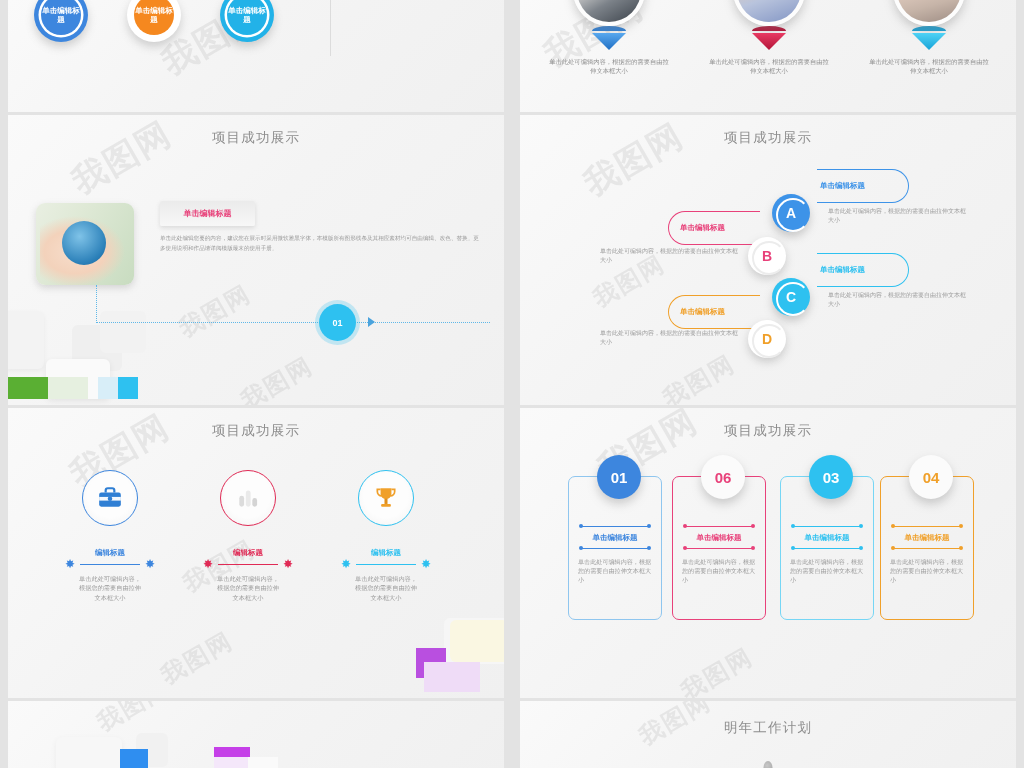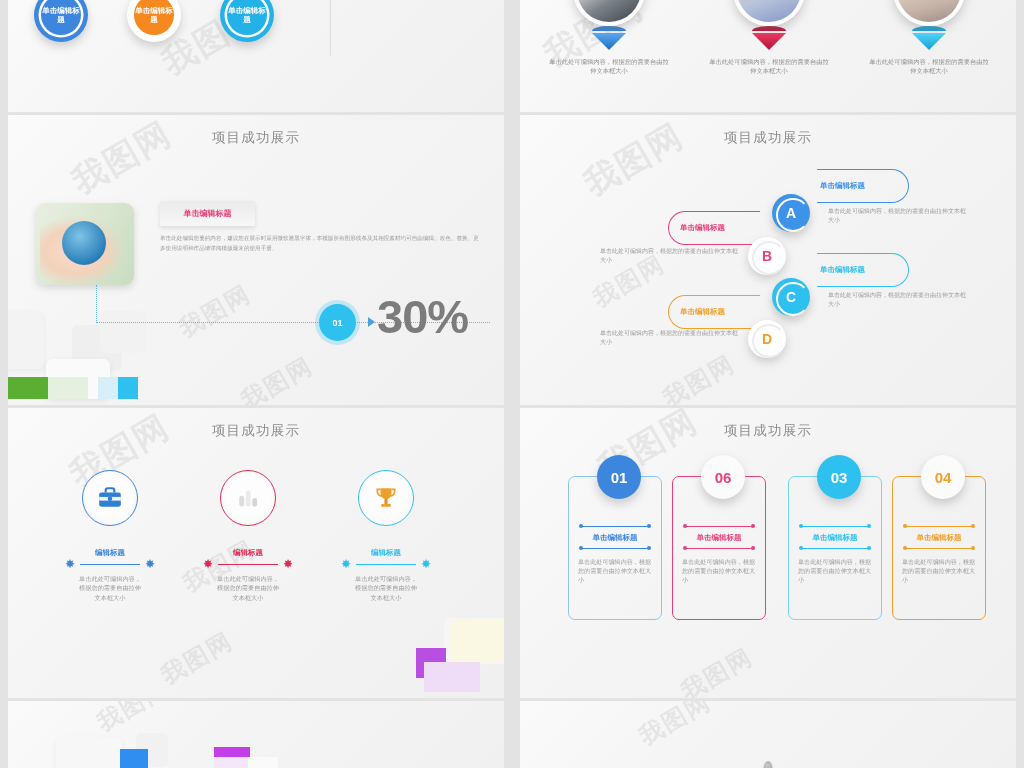--- a/index.html
+++ b/index.html
@@ -256,21 +256,20 @@
       <div style="position:absolute;left:26px;top:18px;width:44px;height:44px;border-radius:50%;background:radial-gradient(circle at 40% 35%,#7fc3e8,#2a7fb8 70%,#1d5f8f 100%);"></div>
     </div>
 
     <div class="s3-label">单击编辑标题</div>
     <div class="s3-body">单击此处编辑您要的内容，建议您在展示时采用微软雅黑字体，本模版所有图形线条及其相应素材均可自由编辑、改色、替换。更多使用说明和作品请详阅模版最末的使用手册。</div>
 
     <div class="s3-elbow"></div>
     <div class="s3-hline"></div>
     <div class="s3-01">01</div>
     <div class="s3-arrowhead"></div>
-    <div class="s3-pct">30%</div>
   </div>
 
   <div class="slide padr">
     <div class="slide-title">项目成功展示</div>
     <div class="wm" style="left:60px;top:22px;">我图网</div>
     <div class="wm sm" style="left:70px;top:150px;">我图网</div>
     <div class="wm sm" style="left:140px;top:250px;">我图网</div>
 
     <div class="cap-r" style="left:297px;top:54px;border-color:#3d93e8;"></div>
     <div class="cap-txt" style="left:300px;top:66px;color:#3d93e8;">单击编辑标题</div>
@@ -401,37 +400,37 @@
       </div>
       <div class="card-ttl" style="color:#e8417a;">单击编辑标题</div>
       <div class="card-rule" style="margin-top:0;">
         <span class="dot" style="left:2px;background:#e8417a;"></span>
         <span class="bar" style="background:#e8417a;"></span>
         <span class="dot" style="right:2px;background:#e8417a;"></span>
       </div>
       <div class="card-body">单击此处可编辑内容，根据您的需要自由拉伸文本框大小</div>
     </div>
 
-    <div class="card" style="left:268px;border-color:#76d6f5;">
+    <div class="card" style="left:260px;border-color:#76d6f5;">
       <div class="card-num" style="background:#2ec1f0;color:#fff;">03</div>
       <div class="card-rule">
         <span class="dot" style="left:2px;background:#2ec1f0;"></span>
         <span class="bar" style="background:#2ec1f0;"></span>
         <span class="dot" style="right:2px;background:#2ec1f0;"></span>
       </div>
       <div class="card-ttl" style="color:#2ec1f0;">单击编辑标题</div>
       <div class="card-rule" style="margin-top:0;">
         <span class="dot" style="left:2px;background:#2ec1f0;"></span>
         <span class="bar" style="background:#2ec1f0;"></span>
         <span class="dot" style="right:2px;background:#2ec1f0;"></span>
       </div>
       <div class="card-body">单击此处可编辑内容，根据您的需要自由拉伸文本框大小</div>
     </div>
 
-    <div class="card" style="left:372px;border-color:#f0a02a;">
+    <div class="card" style="left:360px;border-color:#f0a02a;">
       <div class="card-num" style="background:#fbfbfb;color:#f0a02a;">04</div>
       <div class="card-rule">
         <span class="dot" style="left:2px;background:#f0a02a;"></span>
         <span class="bar" style="background:#f0a02a;"></span>
         <span class="dot" style="right:2px;background:#f0a02a;"></span>
       </div>
       <div class="card-ttl" style="color:#f0a02a;">单击编辑标题</div>
       <div class="card-rule" style="margin-top:0;">
         <span class="dot" style="left:2px;background:#f0a02a;"></span>
         <span class="bar" style="background:#f0a02a;"></span>
@@ -445,17 +444,18 @@
     <div class="wm sm" style="left:86px;top:-12px;">我图网</div>
     <div class="deco" style="left:48px;top:36px;width:66px;height:50px;background:#f7f7f7;box-shadow:0 2px 6px rgba(0,0,0,.05);"></div>
     <div class="deco" style="left:128px;top:32px;width:32px;height:34px;background:#f1f1f1;"></div>
     <div class="deco" style="left:112px;top:48px;width:28px;height:34px;background:#2f8ef0;border-radius:0;"></div>
     <div class="deco" style="left:206px;top:46px;width:36px;height:14px;background:#c53fe8;border-radius:0;"></div>
     <div class="deco" style="left:206px;top:56px;width:36px;height:26px;background:#f4e7fa;border-radius:0;"></div>
     <div class="deco" style="left:240px;top:56px;width:30px;height:26px;background:#fafafa;border-radius:0;"></div>
   </div>
 
   <div class="slide padr">
+    <div class="slide-title" style="top:18px;">明年工作计划</div>
     <div class="wm sm" style="left:116px;top:2px;">我图网</div>
     <div class="pebble"></div>
   </div>
 
 </div>
 
 </body></html>

